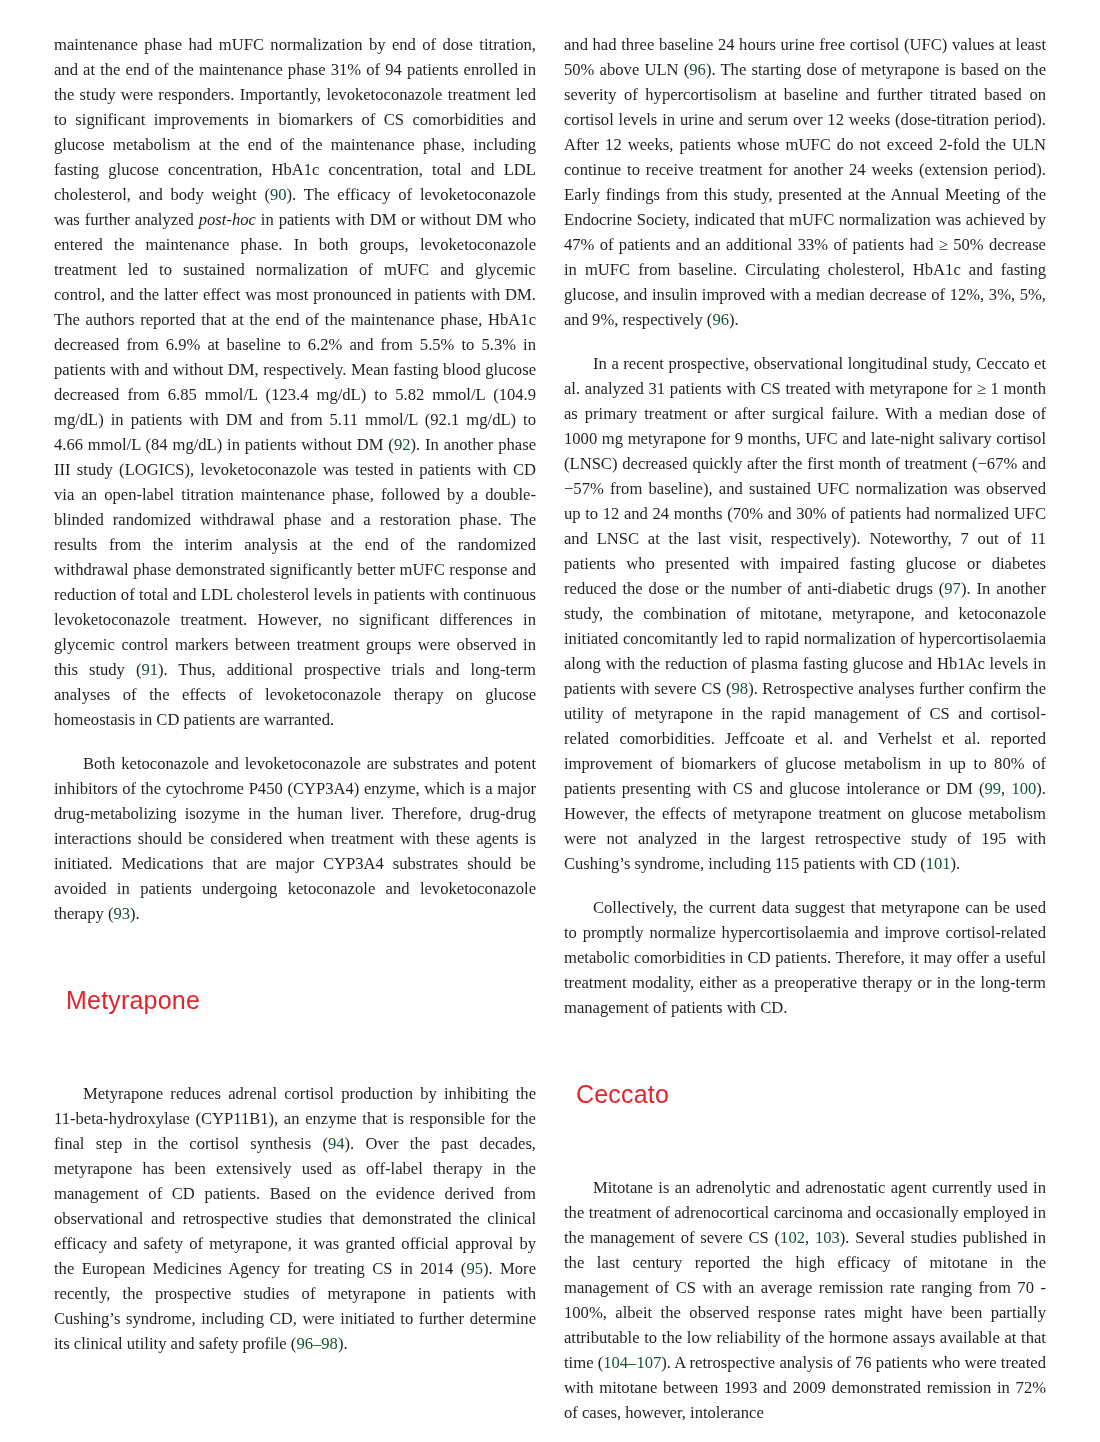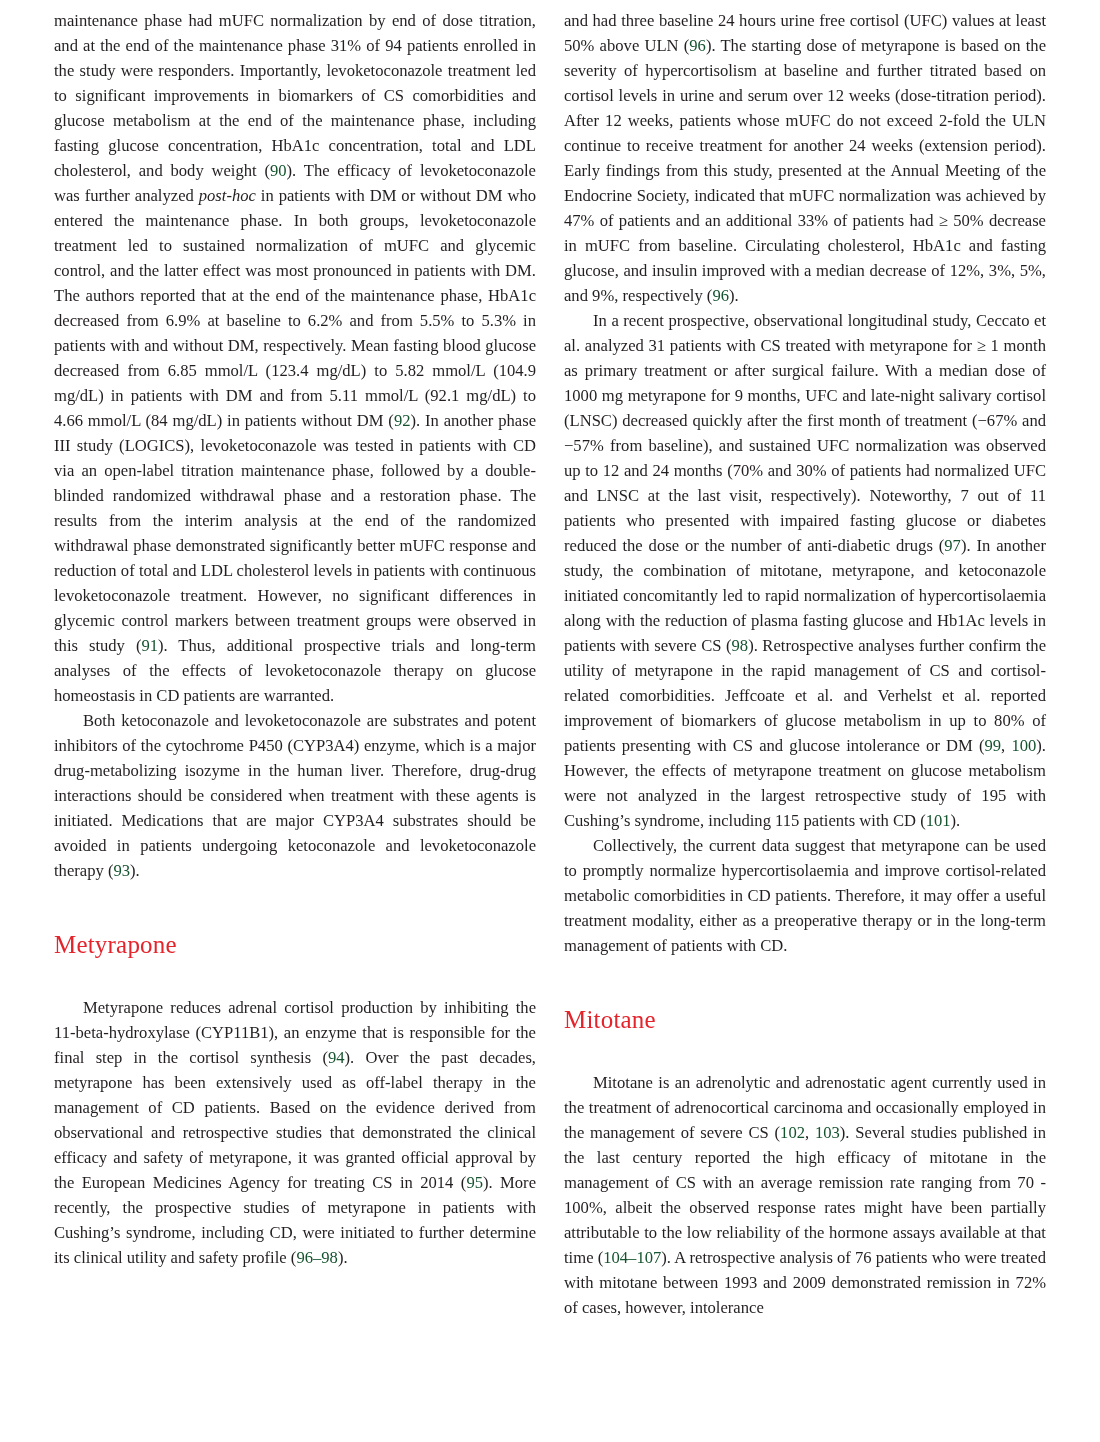--- a/index.html
+++ b/index.html
@@ -10,45 +10,46 @@
   body {
     width: 1100px;
     height: 1442px;
     position: relative;
     overflow: hidden;
     font-family: "Liberation Serif", "DejaVu Serif", serif;
     color: #231f20;
   }
   .column {
     position: absolute;
-    top: 8px;
+    top: 32px;
     width: 482px;
     font-size: 16.6px;
     line-height: 25px;
     text-align: justify;
   }
   .col-left { left: 54px; }
   .col-right { left: 564px; }
   p {
     margin: 0;
   }
   p.indent {
     text-indent: 29px;
+    margin-top: 19px;
   }
   .ref {
     color: #14532d;
   }
   em { font-style: italic; }
   h2.section-heading {
-    font-family: Liberation Serif, serif;
+    font-family: Liberation Sans, sans-serif;
     font-weight: normal;
     color: #e4232b;
     font-size: 25px;
     line-height: 30px;
-    margin: 0;
+    margin: 12px;
     letter-spacing: 0.2px;
   }
   .spacer-before-heading { height: 47px; }
   .spacer-after-heading { height: 35px; }
 </style>
 </head>
 <body>
 
 <div class="column col-left">
   <p><span>maintenance phase had mUFC normalization by end of dose titration, and at the end of the maintenance phase 31% of 94 patients enrolled in the study were responders. Importantly, levoketoconazole treatment led to significant improvements in biomarkers of CS comorbidities and glucose metabolism at the end of the maintenance phase, including fasting glucose concentration, HbA1c concentration, total and LDL cholesterol, and body weight (</span><a class="ref">90</a><span>). The efficacy of levoketoconazole was further analyzed </span><em>post-hoc</em><span> in patients with DM or without DM who entered the maintenance phase. In both groups, levoketoconazole treatment led to sustained normalization of mUFC and glycemic control, and the latter effect was most pronounced in patients with DM. The authors reported that at the end of the maintenance phase, HbA1c decreased from 6.9% at baseline to 6.2% and from 5.5% to 5.3% in patients with and without DM, respectively. Mean fasting blood glucose decreased from 6.85 mmol/L (123.4 mg/dL) to 5.82 mmol/L (104.9 mg/dL) in patients with DM and from 5.11 mmol/L (92.1 mg/dL) to 4.66 mmol/L (84 mg/dL) in patients without DM (</span><a class="ref">92</a><span>). In another phase III study (LOGICS), levoketoconazole was tested in patients with CD via an open-label titration maintenance phase, followed by a double-blinded randomized withdrawal phase and a restoration phase. The results from the interim analysis at the end of the randomized withdrawal phase demonstrated significantly better mUFC response and reduction of total and LDL cholesterol levels in patients with continuous levoketoconazole treatment. However, no significant differences in glycemic control markers between treatment groups were observed in this study (</span><a class="ref">91</a><span>). Thus, additional prospective trials and long-term analyses of the effects of levoketoconazole therapy on glucose homeostasis in CD patients are warranted.</span></p>
@@ -64,17 +65,17 @@
 </div>
 
 <div class="column col-right">
   <p><span>and had three baseline 24 hours urine free cortisol (UFC) values at least 50% above ULN (</span><a class="ref">96</a><span>). The starting dose of metyrapone is based on the severity of hypercortisolism at baseline and further titrated based on cortisol levels in urine and serum over 12 weeks (dose-titration period). After 12 weeks, patients whose mUFC do not exceed 2-fold the ULN continue to receive treatment for another 24 weeks (extension period). Early findings from this study, presented at the Annual Meeting of the Endocrine Society, indicated that mUFC normalization was achieved by 47% of patients and an additional 33% of patients had ≥ 50% decrease in mUFC from baseline. Circulating cholesterol, HbA1c and fasting glucose, and insulin improved with a median decrease of 12%, 3%, 5%, and 9%, respectively (</span><a class="ref">96</a><span>).</span></p>
 
   <p class="indent"><span>In a recent prospective, observational longitudinal study, Ceccato et al. analyzed 31 patients with CS treated with metyrapone for ≥ 1 month as primary treatment or after surgical failure. With a median dose of 1000 mg metyrapone for 9 months, UFC and late-night salivary cortisol (LNSC) decreased quickly after the first month of treatment (−67% and −57% from baseline), and sustained UFC normalization was observed up to 12 and 24 months (70% and 30% of patients had normalized UFC and LNSC at the last visit, respectively). Noteworthy, 7 out of 11 patients who presented with impaired fasting glucose or diabetes reduced the dose or the number of anti-diabetic drugs (</span><a class="ref">97</a><span>). In another study, the combination of mitotane, metyrapone, and ketoconazole initiated concomitantly led to rapid normalization of hypercortisolaemia along with the reduction of plasma fasting glucose and Hb1Ac levels in patients with severe CS (</span><a class="ref">98</a><span>). Retrospective analyses further confirm the utility of metyrapone in the rapid management of CS and cortisol-related comorbidities. Jeffcoate et al. and Verhelst et al. reported improvement of biomarkers of glucose metabolism in up to 80% of patients presenting with CS and glucose intolerance or DM (</span><a class="ref">99</a><span>, </span><a class="ref">100</a><span>). However, the effects of metyrapone treatment on glucose metabolism were not analyzed in the largest retrospective study of 195 with Cushing’s syndrome, including 115 patients with CD (</span><a class="ref">101</a><span>).</span></p>
 
   <p class="indent"><span>Collectively, the current data suggest that metyrapone can be used to promptly normalize hypercortisolaemia and improve cortisol-related metabolic comorbidities in CD patients. Therefore, it may offer a useful treatment modality, either as a preoperative therapy or in the long-term management of patients with CD.</span></p>
 
   <div class="spacer-before-heading"></div>
-  <h2 class="section-heading">Mitotane</h2>
+  <h2 class="section-heading">Ceccato</h2>
   <div class="spacer-after-heading"></div>
 
   <p class="indent"><span>Mitotane is an adrenolytic and adrenostatic agent currently used in the treatment of adrenocortical carcinoma and occasionally employed in the management of severe CS (</span><a class="ref">102</a><span>, </span><a class="ref">103</a><span>). Several studies published in the last century reported the high efficacy of mitotane in the management of CS with an average remission rate ranging from 70 - 100%, albeit the observed response rates might have been partially attributable to the low reliability of the hormone assays available at that time (</span><a class="ref">104</a><span class="ref">–</span><a class="ref">107</a><span>). A retrospective analysis of 76 patients who were treated with mitotane between 1993 and 2009 demonstrated remission in 72% of cases, however, intolerance</span></p>
 </div>
 
 </body></html>

